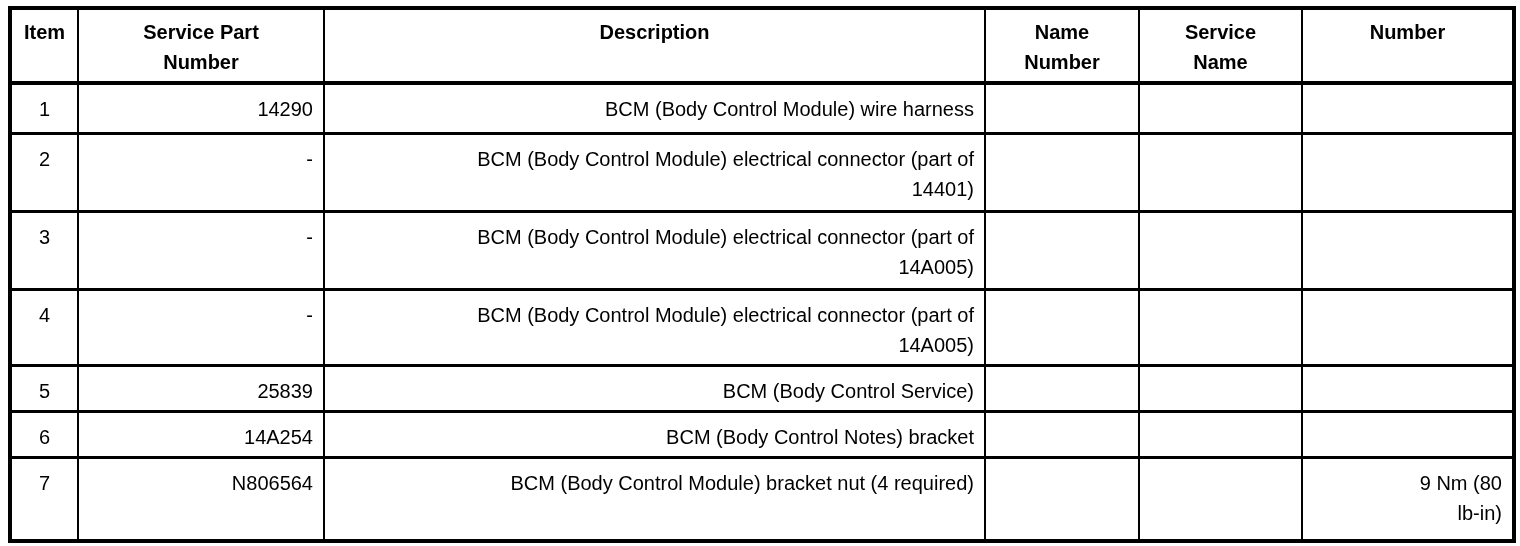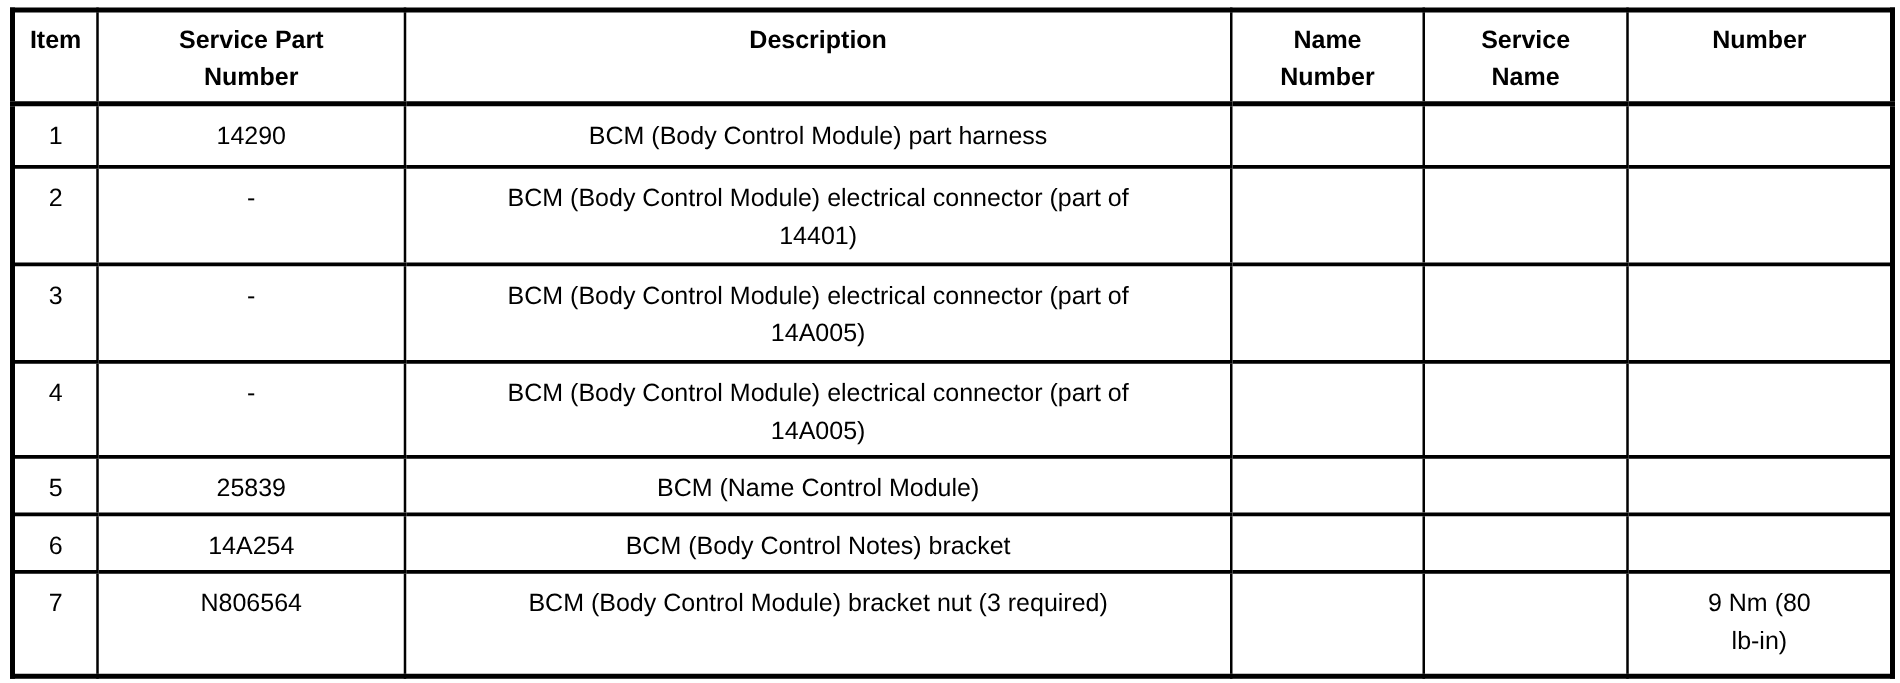--- a/index.html
+++ b/index.html
@@ -33,21 +33,21 @@
   }
   thead th {
     font-weight: bold;
     text-align: center;
     padding: 7px 6px 4px 6px;
     white-space: pre-line;
     border-bottom-width: 4px;
   }
   td {
     padding: 9px 10px 4px 10px;
-    text-align: center;
+    text-align: right;
   }
   td.c-item {
     text-align: center;
     padding-left: 3px;
     padding-right: 3px;
   }
   td.c-desc, td.c-notes {
     white-space: pre-line;
   }
   tr.h-head  { height: 72px; }
@@ -81,21 +81,21 @@
 Number</th>
       <th>Service
 Name</th>
       <th>Number</th>
     </tr>
   </thead>
   <tbody>
     <tr class="h-r1">
       <td class="c-item">1</td>
       <td class="c-part">14290</td>
-      <td class="c-desc">BCM (Body Control Module) part harness</td>
+      <td class="c-desc">BCM (Body Control Module) wire harness</td>
       <td class="c-tool"></td>
       <td class="c-mat"></td>
       <td class="c-notes"></td>
     </tr>
     <tr class="h-r2">
       <td class="c-item">2</td>
       <td class="c-part">-</td>
       <td class="c-desc">BCM (Body Control Module) electrical connector (part of
 14401)</td>
       <td class="c-tool"></td>
@@ -116,36 +116,36 @@
       <td class="c-part">-</td>
       <td class="c-desc">BCM (Body Control Module) electrical connector (part of
 14A005)</td>
       <td class="c-tool"></td>
       <td class="c-mat"></td>
       <td class="c-notes"></td>
     </tr>
     <tr class="h-r5">
       <td class="c-item">5</td>
       <td class="c-part">25839</td>
-      <td class="c-desc">BCM (Name Control Module)</td>
+      <td class="c-desc">BCM (Body Control Service)</td>
       <td class="c-tool"></td>
       <td class="c-mat"></td>
       <td class="c-notes"></td>
     </tr>
     <tr class="h-r6">
       <td class="c-item">6</td>
       <td class="c-part">14A254</td>
       <td class="c-desc">BCM (Body Control Notes) bracket</td>
       <td class="c-tool"></td>
       <td class="c-mat"></td>
       <td class="c-notes"></td>
     </tr>
     <tr class="h-r7">
       <td class="c-item">7</td>
       <td class="c-part">N806564</td>
-      <td class="c-desc">BCM (Body Control Module) bracket nut (3 required)</td>
+      <td class="c-desc">BCM (Body Control Module) bracket nut (4 required)</td>
       <td class="c-tool"></td>
       <td class="c-mat"></td>
       <td class="c-notes">9 Nm (80
 lb-in)</td>
     </tr>
   </tbody>
 </table>
 
 </body></html>

